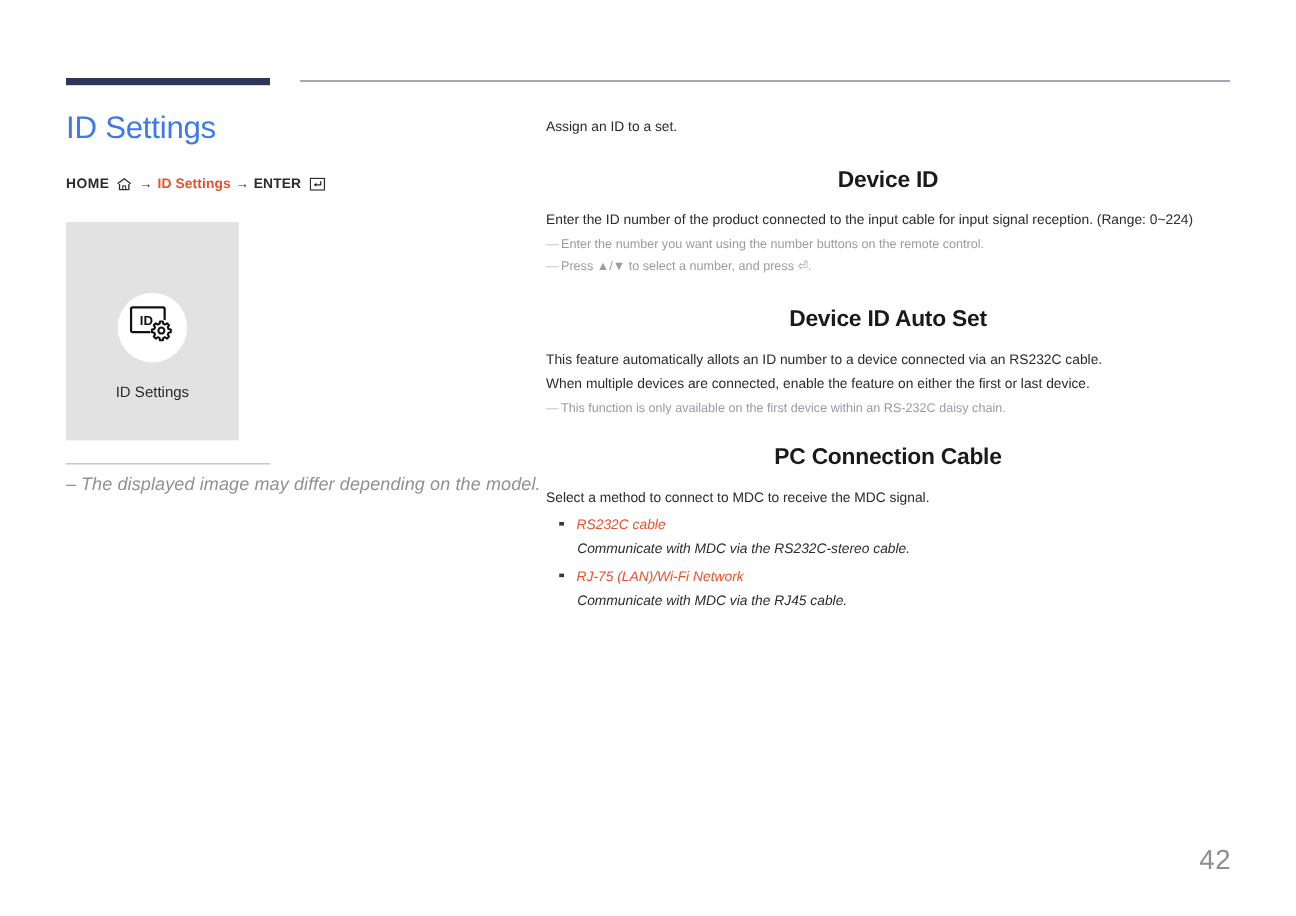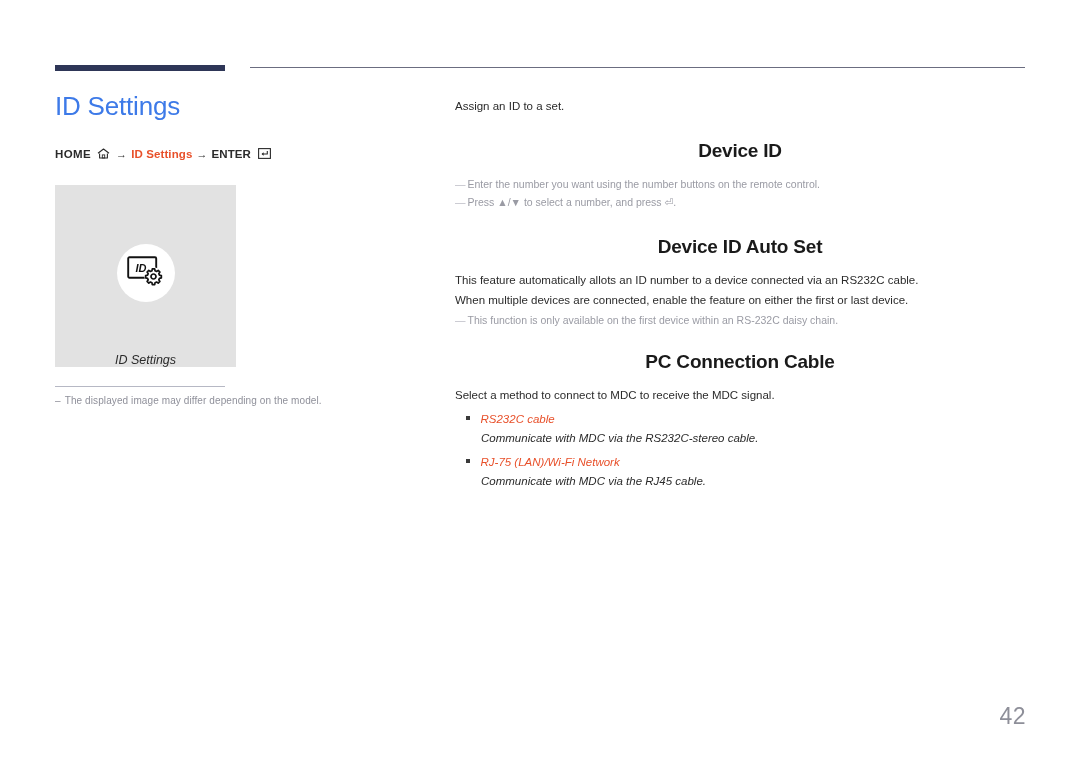--- a/index.html
+++ b/index.html
@@ -81,28 +81,27 @@
     margin-left: 4px;
     vertical-align: -1px;
   }
   .icon-enter svg { display:block; }
 
   
   .figure-box {
     position: absolute;
     left: 55px;
     top: 185px;
-    width: 181px;
+    width: 144px;
     height: 182px;
     background: #e2e2e2;
     display: flex;
     flex-direction: column;
     align-items: center;
-    justify-content: space-between;
-    font-style: italic;
+    justify-content: flex-start;
   }
   .figure-circle {
     width: 58px;
     height: 58px;
     border-radius: 50%;
     background: #ffffff;
     margin-top: 59px;
     display: flex;
     align-items: center;
     justify-content: center;
@@ -119,24 +118,25 @@
     top: 386px;
     width: 170px;
     height: 1px;
     background: #b6b8c4;
   }
   .figure-note {
     position: absolute;
     left: 55px;
     top: 395px;
     width: 330px;
-    font-size: 10px;
+    font-size: 15px;
     color: #8f909a;
     letter-spacing: 0.1px;
     white-space: nowrap;
+    font-style: italic;
   }
   .figure-note .dash { margin-right: 4px; }
 
   
   .right-col {
     position: absolute;
     left: 455px;
     top: 98px;
     width: 570px;
   }
@@ -274,20 +274,21 @@
 <div class="figure-divider"></div>
 <div class="figure-note">
   <span class="dash">–</span><span>The displayed image may differ depending on the model.</span>
 </div>
 
 <div class="right-col">
 
   <p class="intro">Assign an ID to a set.</p>
 
   <h2 class="section-head">Device ID</h2>
+  <p class="body-line">Enter the ID number of the product connected to the input cable for input signal reception. (Range: 0~224)</p>
   <p class="note-line">
     <span class="dash">―</span><span>Enter the number you want using the number buttons on the remote control.</span>
   </p>
   <p class="note-line">
     <span class="dash">―</span><span>Press ▲/▼ to select a number, and press ⏎.</span>
   </p>
 
   <div class="sec-gap"></div>
 
   <h2 class="section-head">Device ID Auto Set</h2>

